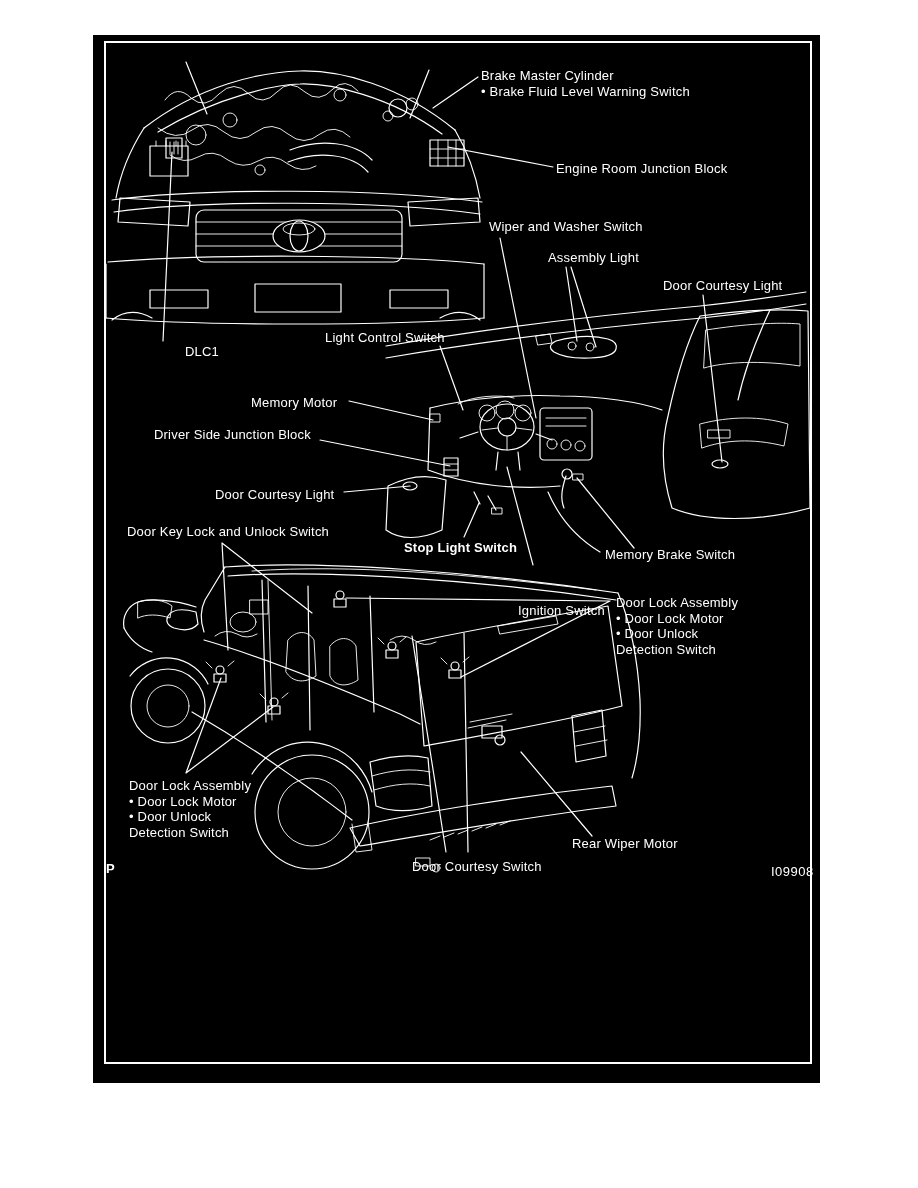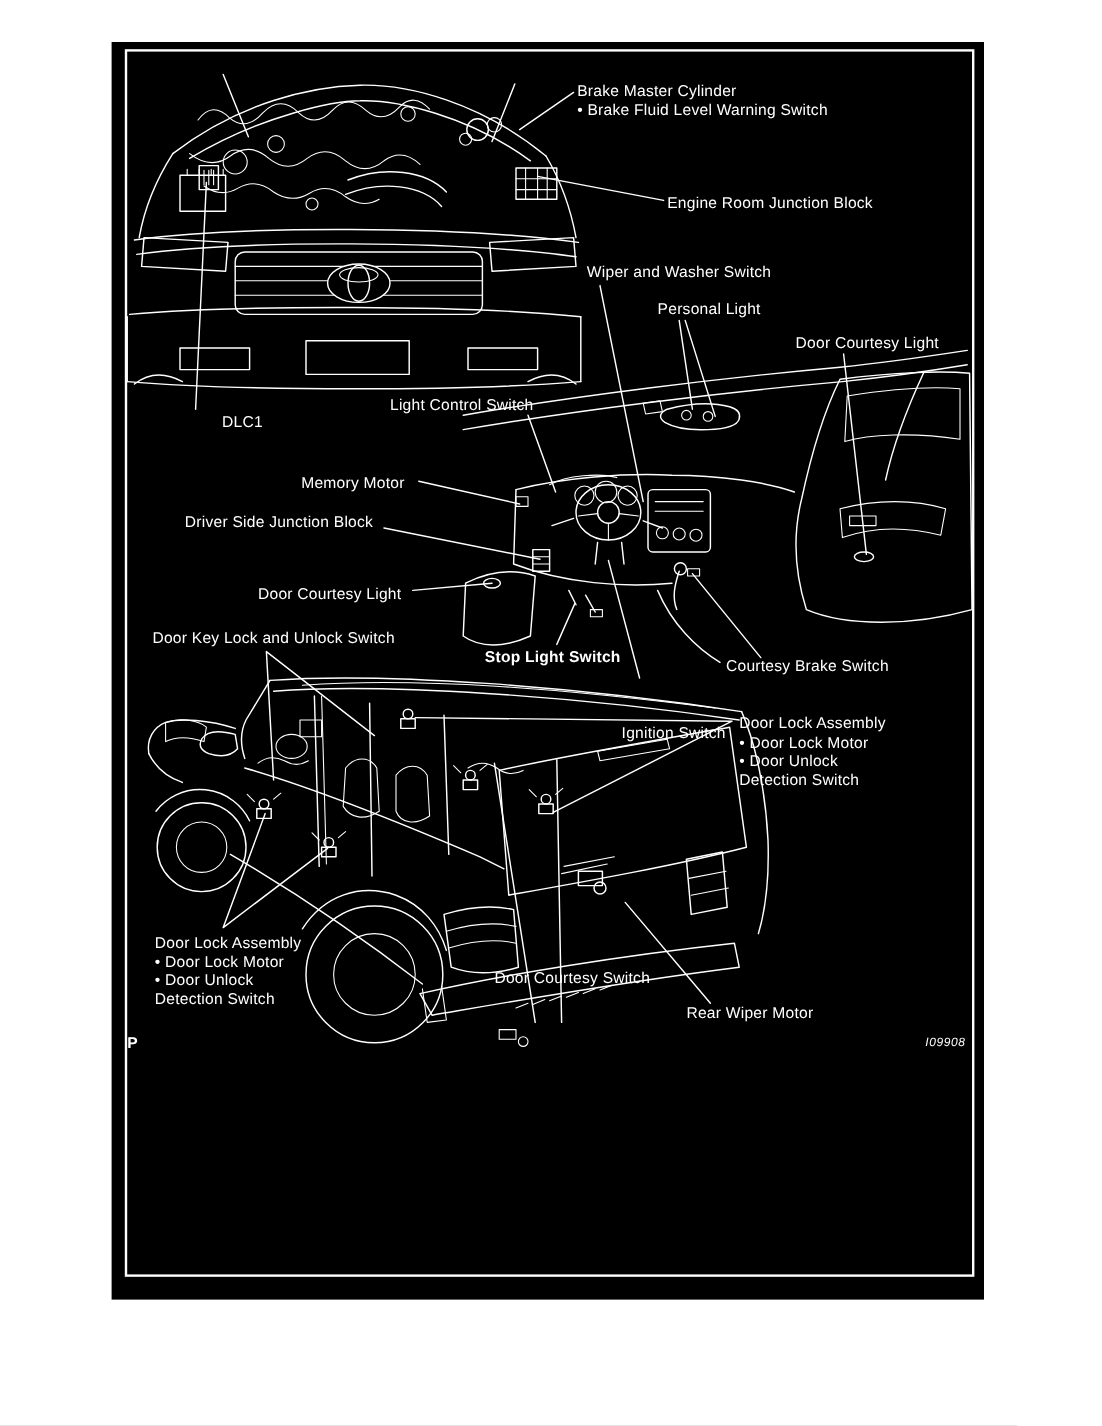--- a/index.html
+++ b/index.html
@@ -6,21 +6,21 @@
   #page{position:relative;width:918px;height:1188px;background:#ffffff;overflow:hidden;
         font-family:"Liberation Sans",sans-serif;}
   #panel{position:absolute;left:93px;top:35px;width:727px;height:1048px;background:#000000;}
   #panel-border{position:absolute;left:11px;top:6px;right:8px;bottom:19px;
         border:2px solid #ffffff;pointer-events:none;}
   #diagram-svg{position:absolute;left:0;top:0;width:727px;height:860px;}
   .lbl{position:absolute;color:#ffffff;font-size:13px;line-height:15.5px;white-space:nowrap;
         letter-spacing:.2px;}
   .lbl div{white-space:nowrap;}
   .corner-mark{position:absolute;color:#ffffff;font-size:13px;font-weight:bold;}
-  .fig-id{position:absolute;color:#ffffff;font-size:10px;letter-spacing:.5px;font-style:italic;}
+  .fig-id{position:absolute;color:#ffffff;font-size:13px;letter-spacing:.5px;}
   svg path, svg line, svg circle, svg ellipse, svg rect, svg polyline{
         fill:none;stroke:#ffffff;stroke-width:1.2;stroke-linecap:round;stroke-linejoin:round;}
   svg .thin{stroke-width:0.9;}
   svg .fillblack{fill:#000000;}
 </style>
 </head>
 <body>
 
 <div id="page">
   <div id="panel">
@@ -211,44 +211,44 @@
         <path d="M446,852 L412,636 M468,852 L464,633"></path>
       </g>
     </svg>
 
     <div class="lbl" style="left:388px;top:33px;">
       <div>Brake Master Cylinder</div>
       <div>• Brake Fluid Level Warning Switch</div>
     </div>
     <div class="lbl" style="left:463px;top:126px;">Engine Room Junction Block</div>
     <div class="lbl" style="left:396px;top:184px;">Wiper and Washer Switch</div>
-    <div class="lbl" style="left:455px;top:215px;">Personal Light</div>
+    <div class="lbl" style="left:455px;top:215px;">Assembly Light</div>
     <div class="lbl" style="left:570px;top:243px;">Door Courtesy Light</div>
     <div class="lbl" style="left:232px;top:295px;text-align:center;">Light Control Switch</div>
     <div class="lbl" style="left:59px;top:309px;margin-left:33px;">DLC1</div>
     <div class="lbl" style="left:158px;top:360px;">Memory Motor</div>
     <div class="lbl" style="left:61px;top:392px;">Driver Side Junction Block</div>
     <div class="lbl" style="left:122px;top:452px;">Door Courtesy Light</div>
     <div class="lbl" style="left:34px;top:489px;">Door Key Lock and Unlock Switch</div>
     <div class="lbl" style="left:311px;top:505px;font-weight:bold;">Stop Light Switch</div>
-    <div class="lbl" style="left:512px;top:512px;">Courtesy Brake Switch</div>
+    <div class="lbl" style="left:512px;top:512px;">Memory Brake Switch</div>
     <div class="lbl" style="left:425px;top:532px;margin-top:36px;">Ignition Switch</div>
     <div class="lbl" style="left:523px;top:560px;">
       <div>Door Lock Assembly</div>
       <div>• Door Lock Motor</div>
       <div>• Door Unlock</div>
       <div>Detection Switch</div>
     </div>
     <div class="lbl" style="left:36px;top:743px;">
       <div>Door Lock Assembly</div>
       <div>• Door Lock Motor</div>
       <div>• Door Unlock</div>
       <div>Detection Switch</div>
     </div>
     <div class="lbl" style="left:479px;top:801px;">Rear Wiper Motor</div>
-    <div class="lbl" style="left:319px;top:772px;">Door Courtesy Switch</div>
+    <div class="lbl" style="left:319px;top:824px;">Door Courtesy Switch</div>
 
     <div class="corner-mark" style="left:13px;top:826px;">P</div>
     <div class="fig-id" style="left:678px;top:829px;">I09908</div>
 
     <div id="panel-border"></div>
   </div>
 </div>
 
 </body></html>

